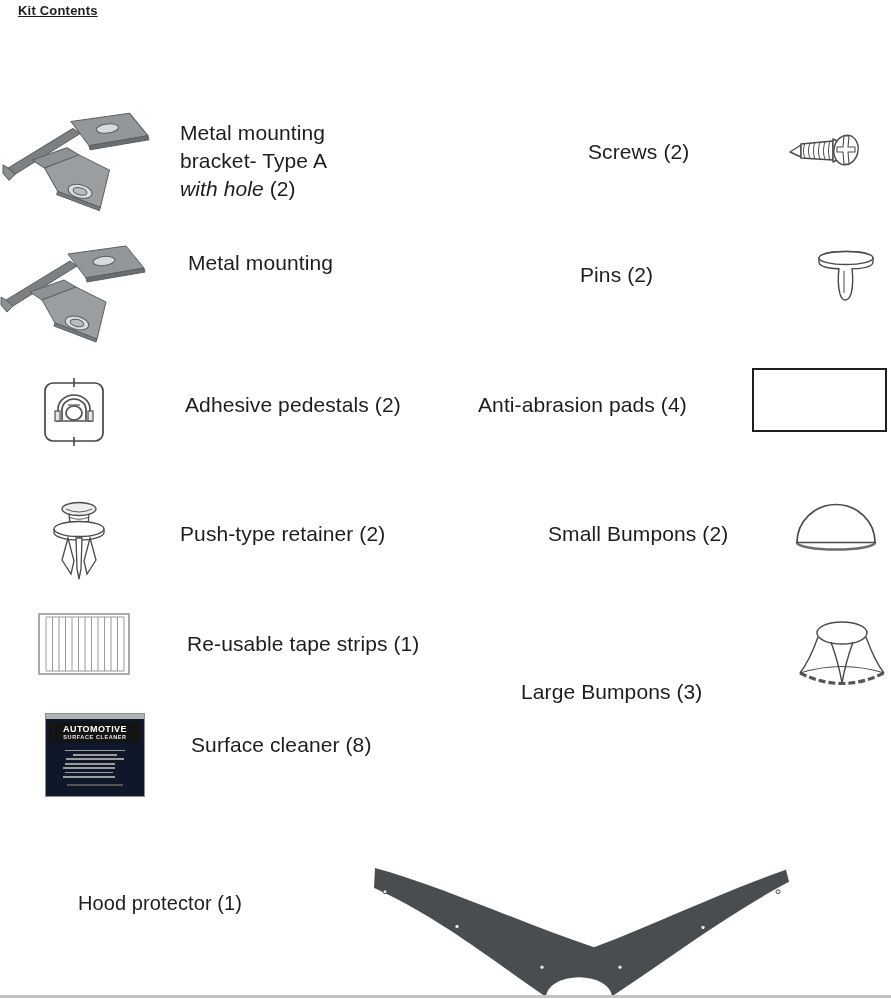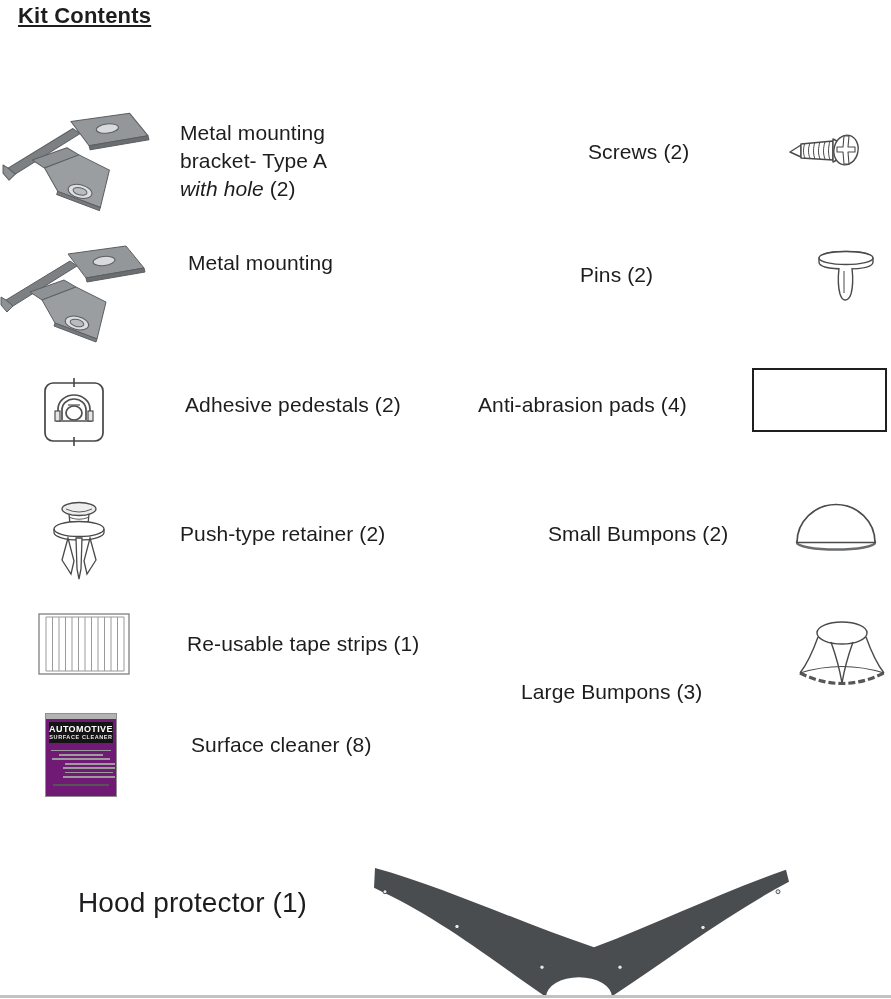--- a/index.html
+++ b/index.html
@@ -1,25 +1,25 @@
 <!DOCTYPE html>
 <html><head>
 <meta charset="utf-8">
 <style>
   html,body{margin:0;padding:0}
   body{width:891px;height:999px;position:relative;background:#ffffff;
        font-family:"Liberation Sans",sans-serif;color:#1d1d1f;overflow:hidden}
   .abs{position:absolute}
-  .heading{left:18px;top:3px;font-size:22px;font-weight:bold;text-decoration:underline;letter-spacing:.2px}
+  .heading{left:18px;top:3px;font-size:13px;font-weight:bold;text-decoration:underline;letter-spacing:.2px}
   .lbl{font-size:21px;line-height:28px;letter-spacing:.1px;white-space:nowrap}
   .it{font-style:italic}
   .pad-rect{left:752px;top:368px;width:131px;height:60px;border:2px solid #1f1f1f;background:#fff}
   .bottom-line{left:0;top:995px;width:891px;height:2.5px;background:#c2c2c2}
   
-  .packet{left:45px;top:713px;width:72px;height:84px;background:#701a75;border:1px solid #8f8f8f;box-sizing:border-box}
+  .packet{left:45px;top:713px;width:100px;height:84px;background:#0f172a;border:1px solid #8f8f8f;box-sizing:border-box}
   .packet-topbar{height:5px;background:#b3b3b3;margin:0}
   .packet-banner{margin:3px 3px 2px 3px;background:#141414;color:#fff;text-align:center;padding:2px 0 2px 0}
   .packet-title{font-size:9px;font-weight:bold;letter-spacing:.4px;line-height:10px}
   .packet-subtitle{font-size:5.5px;font-weight:bold;letter-spacing:.6px;line-height:7px;color:#e8e8e8}
   .packet-lines{padding:2px 5px 0 5px}
   .ln{display:block;height:1.8px;background:#9c9c9c;margin:2.6px auto 0}
   .ln.dark{background:#555;height:2.2px}
   svg{display:block}
 </style>
 </head>
@@ -176,21 +176,21 @@
     <span class="ln" style="width:58px"></span>
     <span class="ln" style="width:50px;margin-left:14px"></span>
     <span class="ln" style="width:52px;margin-left:12px"></span>
     <span class="ln" style="width:48px;margin-left:14px"></span>
     <span class="ln" style="width:52px;margin-left:12px"></span>
     <span class="ln dark" style="width:56px;margin-top:6px"></span>
   </div>
 </div>
 <div class="abs lbl" style="left:191px;top:731px">Surface cleaner (8)</div>
 
-<div class="abs lbl" style="left:78px;top:889px;font-size:28px">Hood protector (1)</div>
+<div class="abs lbl" style="left:78px;top:889px;font-size:20px">Hood protector (1)</div>
 <svg class="abs" style="left:372px;top:850px" width="420" height="149" viewBox="0 0 420 150" preserveAspectRatio="none">
   <path d="M3,18
            C75,38 150,74 222,98
            C290,72 350,42 414,20
            L417,32
            C360,62 300,107 242,146
            L240,148
            A33,20 0 0 0 174,148
            C130,118 70,70 10,42
            L2,38 Z" fill="#4a4d50"></path>

